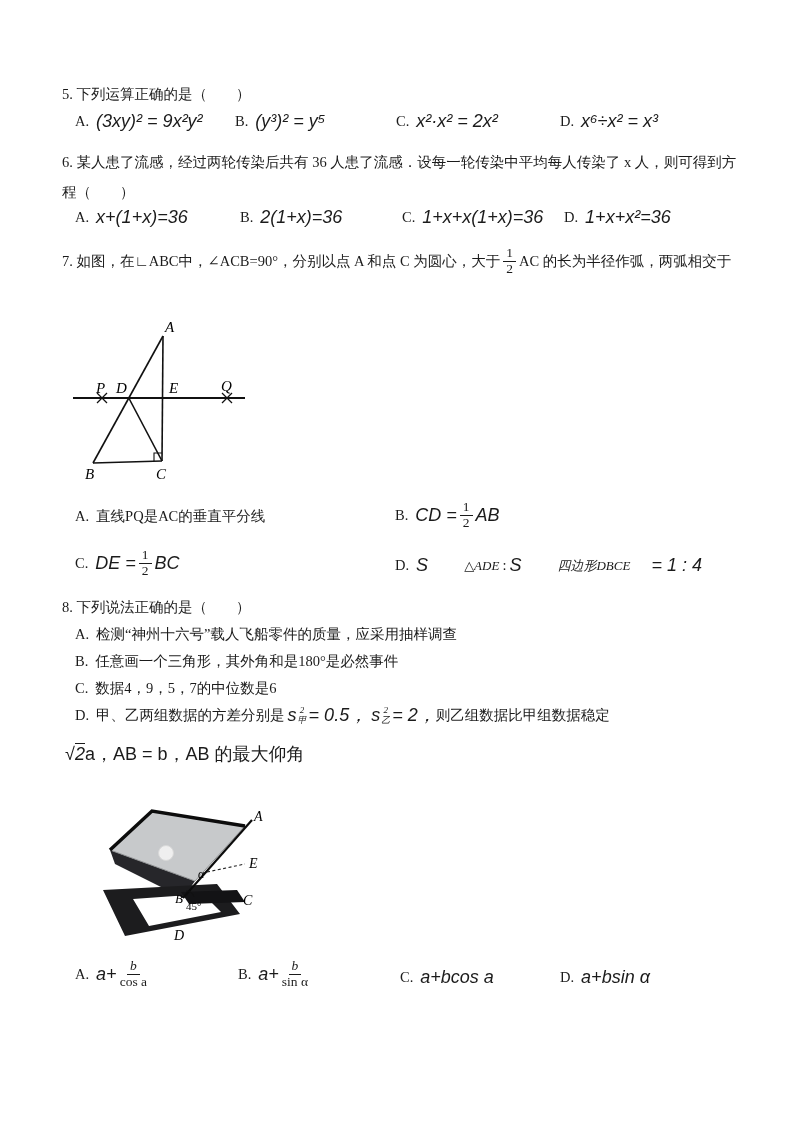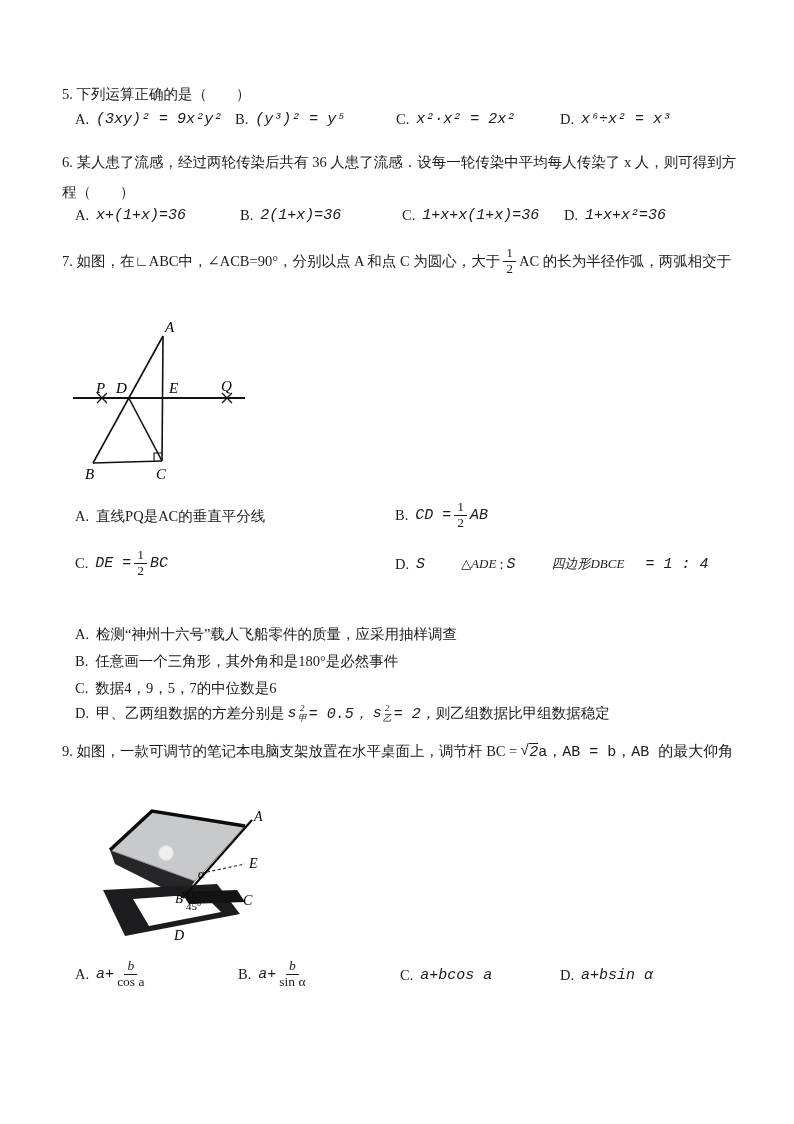--- a/index.html
+++ b/index.html
@@ -1,20 +1,20 @@
 <!DOCTYPE html>
 <html><head>
 <meta charset="utf-8">
 <style>
   html,body{margin:0;padding:0;background:#fff;}
   #page{position:relative;width:794px;height:1008px;background:#ffffff;overflow:hidden;
         font-family:"Liberation Serif","DejaVu Serif",serif;color:#1b1b1b;font-size:14.5px;}
   .abs{position:absolute;white-space:nowrap;}
   .row{display:flex;align-items:center;}
-  .math{font-family:Liberation Mono, monospace;font-style:italic;font-size:15px;}
+  .math{font-family:Liberation Sans, sans-serif;font-style:italic;font-size:18px;}
   .olabel{font-style:normal;margin-right:7px;font-size:14.5px;}
   .frac{display:inline-flex;flex-direction:column;align-items:center;line-height:1.1;
         font-size:13.5px;margin:0 3px;font-style:normal;}
   .frac .fnum{border-bottom:1.2px solid #1b1b1b;padding:0 3px;}
   .frac .it{font-style:italic;}
   .ss{display:inline-flex;flex-direction:column;align-items:center;font-size:9px;line-height:1.15;
       vertical-align:-6px;font-style:italic;margin:0 2px 0 1px;}
   .msub{font-size:13px;font-style:italic;vertical-align:-4px;margin-left:36px;}
   .sqrtbar{border-top:1.3px solid #1b1b1b;font-style:italic;}
   .pagenum{width:100%;text-align:center;font-size:17px;font-family:"Liberation Sans",sans-serif;}
@@ -120,20 +120,21 @@
   <div class="abs row" style="left:395px;top:555px">
     <span class="olabel">D.</span>
     <span class="math">S</span>
       <span class="msub">△ADE</span>
     <span style="margin:0 3px"> : </span>
     <span class="math">S</span>
       <span class="msub">四边形DBCE</span>
     <span class="math" style="margin-left:21px">= 1 : 4</span>
   </div>
 
+  <div class="abs" style="left:62px;top:598px">8. 下列说法正确的是（　　）</div>
   <div class="abs row" style="left:75px;top:625px">
     <span class="olabel">A.</span>
     <span>检测“神州十六号”载人飞船零件的质量，应采用抽样调查</span>
   </div>
   <div class="abs row" style="left:75px;top:652px">
     <span class="olabel">B.</span>
     <span>任意画一个三角形，其外角和是180°是必然事件</span>
   </div>
   <div class="abs row" style="left:75px;top:679px">
     <span class="olabel">C.</span>
@@ -151,21 +152,20 @@
     <span class="math" style="margin-left:4px">s</span>
     <span class="ss">
       <span>2</span>
       <span>乙</span>
     </span>
     <span class="math">= 2，</span>
     <span>则乙组数据比甲组数据稳定</span>
   </div>
 
   <div class="abs row" style="left:62px;top:742px">
-    <span>9. 如图，一款可调节的笔记本电脑支架放置在水平桌面上，调节杆 BC =</span>
     <span class="math" style="margin-left:3px;font-style:normal">√</span>
       <span class="sqrtbar math">2</span>
     <span class="math" style="font-style:normal">a，AB = b，AB 的最大仰角</span>
   </div>
 
   <svg class="abs" style="left:95px;top:806px" width="210" height="150" viewBox="0 0 210 150">
     <polygon points="15,44 100,75 88,92 20,58" fill="#26262a"></polygon>
     <path d="M8,84 L122,78 L145,108 L30,130 Z M38,93 L108,88 L126,106 L54,120 Z" fill="#1c1c1e" fill-rule="evenodd"></path>
     <polygon points="86,86 142,84 150,96 94,98" fill="#131315"></polygon>
     <polygon points="15,44 57,5 150,20 100,75" fill="#c7c9cb" stroke="#8d8f91" stroke-width="1"></polygon>

